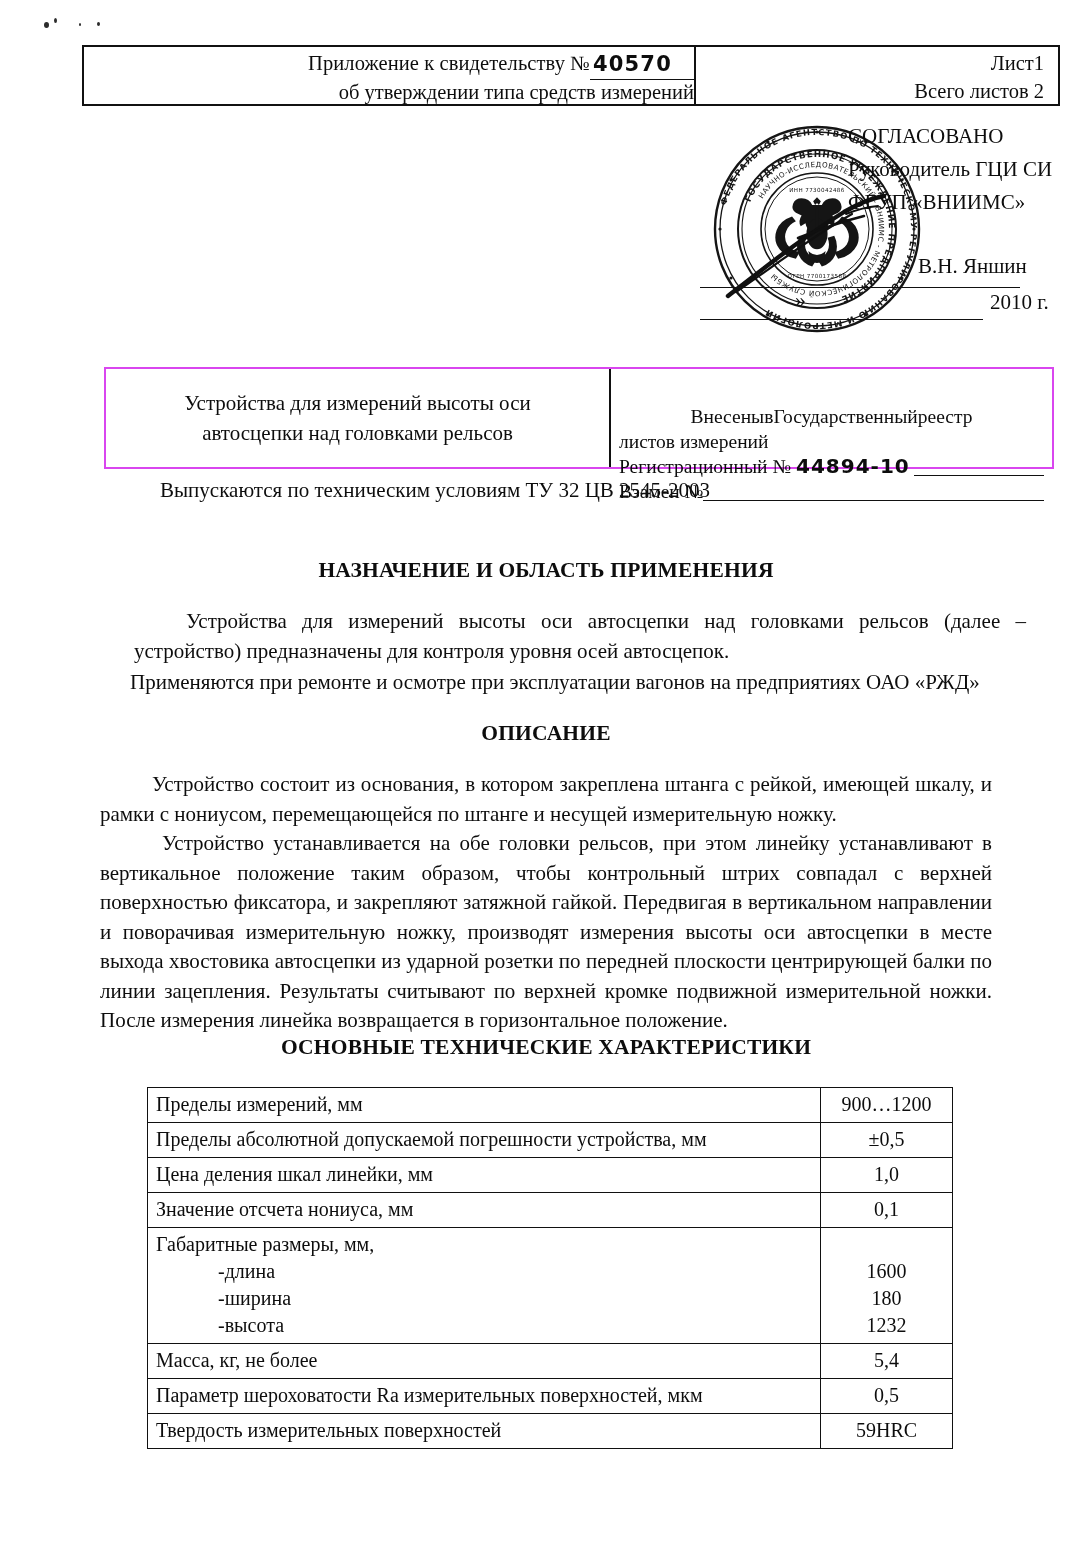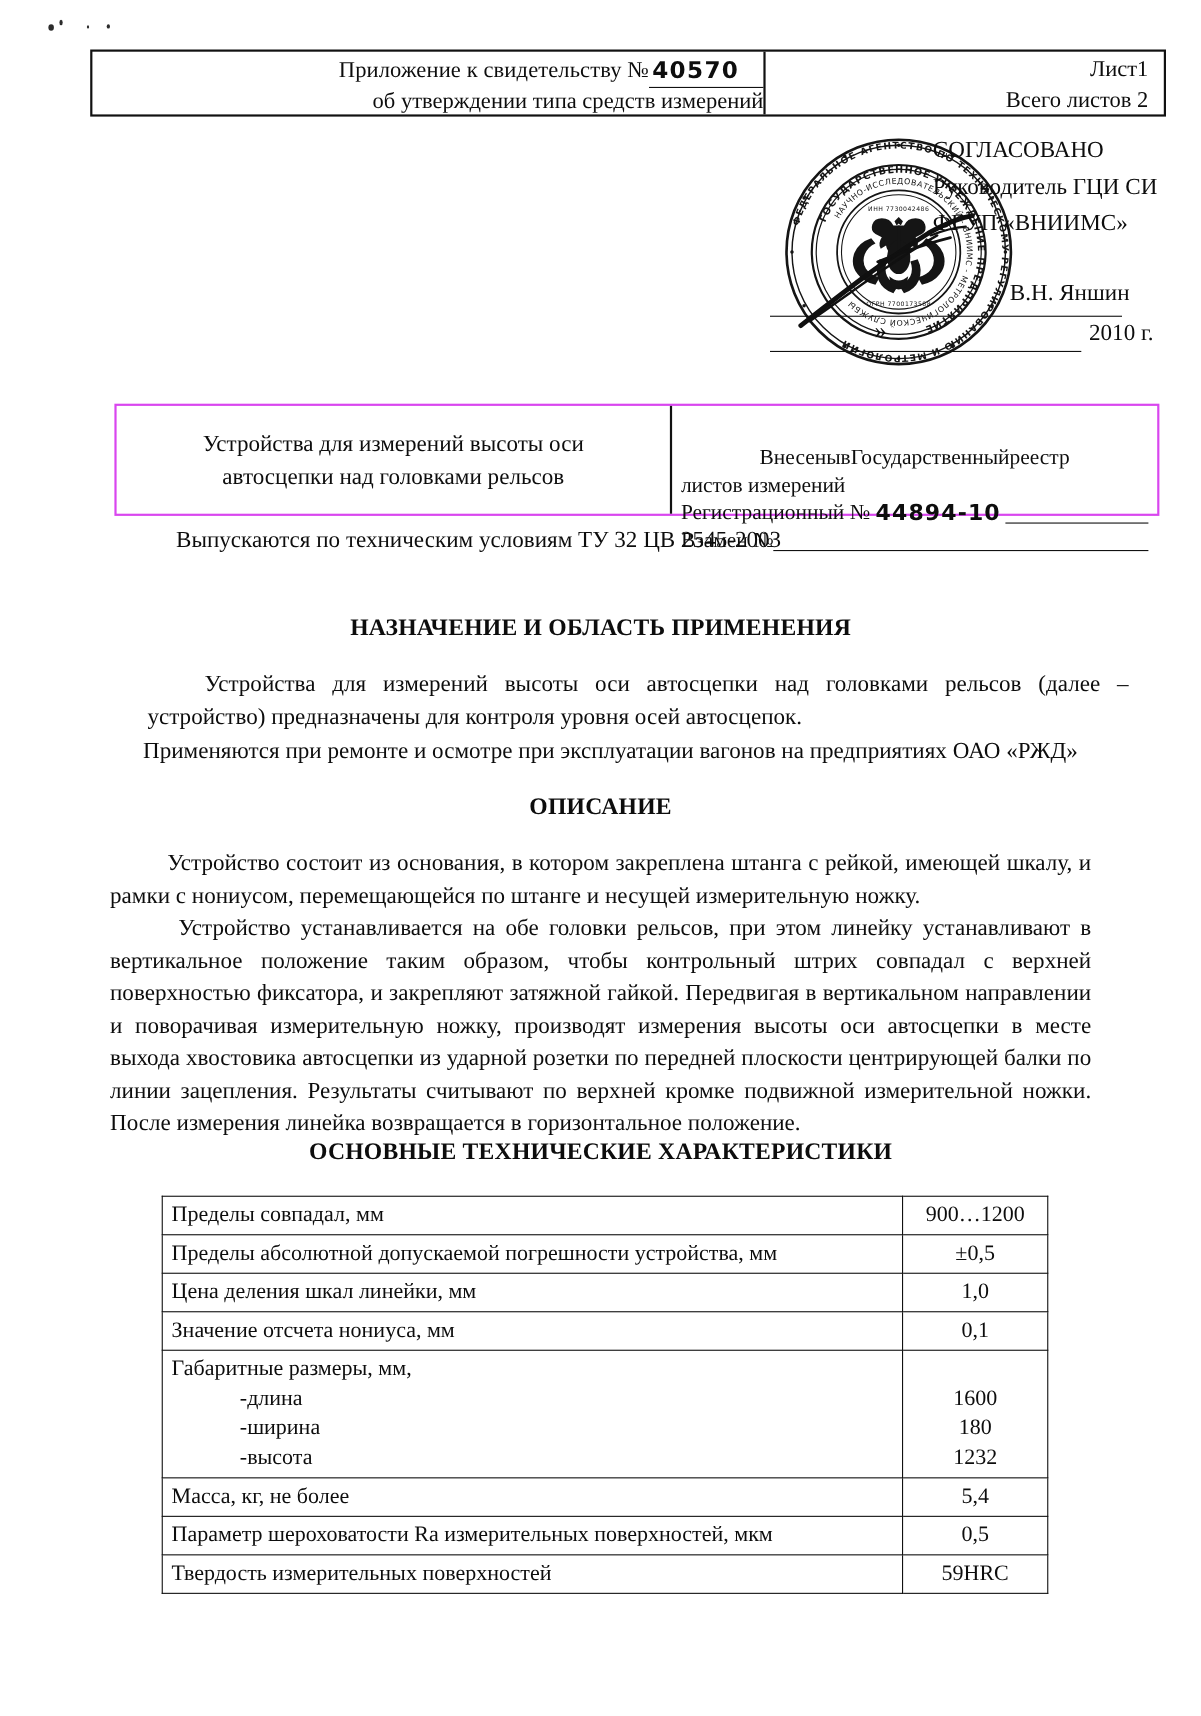--- a/index.html
+++ b/index.html
@@ -401,21 +401,21 @@
 
   <div class="sec-head" style="top:721px;">ОПИСАНИЕ</div>
   <div class="para ind" style="left:100px;top:770px;width:892px;">Устройство состоит из основания, в котором закреплена штанга с рейкой, имеющей шкалу, и рамки с нониусом, перемещающейся по штанге и несущей измерительную ножку.</div>
   <div class="para ind" style="left:100px;top:829px;width:892px;text-indent:62px;">Устройство устанавливается на  обе  головки  рельсов, при этом  линейку устанавливают в вертикальное положение таким образом, чтобы контрольный штрих совпадал с верхней поверхностью фиксатора, и закрепляют затяжной гайкой. Передвигая в вертикальном направлении и поворачивая измерительную ножку, производят измерения высоты оси автосцепки в месте выхода хвостовика автосцепки из ударной розетки по передней плоскости центрирующей балки по линии зацепления. Результаты считывают по верхней кромке подвижной измерительной ножки. После измерения линейка возвращается в горизонтальное положение.</div>
 
   <div class="sec-head" style="top:1035px;">ОСНОВНЫЕ ТЕХНИЧЕСКИЕ ХАРАКТЕРИСТИКИ</div>
 
   <table class="spec-table">
     <tbody>
       <tr>
-        <td>Пределы совпадал, мм</td>
+        <td>Пределы измерений, мм</td>
         <td class="val">900…1200</td>
       </tr>
       <tr>
         <td>Пределы абсолютной допускаемой погрешности устройства, мм</td>
         <td class="val">±0,5</td>
       </tr>
       <tr>
         <td>Цена деления шкал линейки, мм</td>
         <td class="val">1,0</td>
       </tr>

